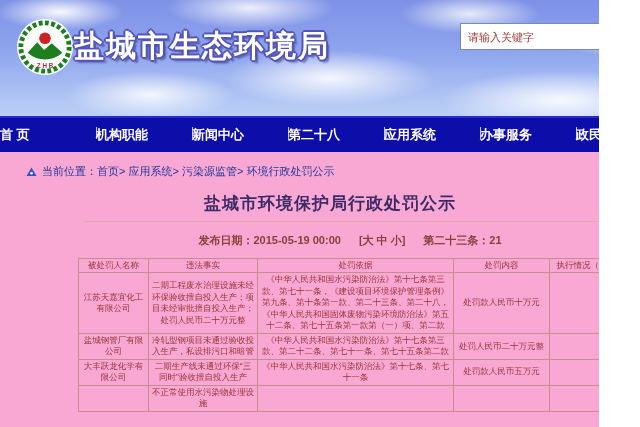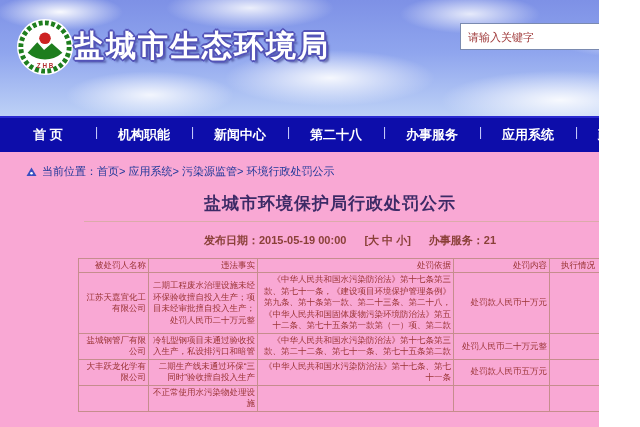--- a/index.html
+++ b/index.html
@@ -43,21 +43,21 @@
   }
   #search-input::placeholder { color:var(--placeholder); opacity:1; }
   
   #nav {
     position:absolute; left:0; top:116px; width:640px; height:36px;
     background:var(--nav_bg); overflow:hidden;
     border-top:2px solid #2a2ad0;
   }
   #nav ul { list-style:none; display:flex; width:700px; height:100%; align-items:center; }
   #nav li {
-    width:96px; text-align:center; position:relative;
+    width:96px; position:relative;
     color:var(--nav_text); font-size:13px; font-weight:bold; cursor:pointer;
     white-space:nowrap;
   }
   #nav li:not(:last-child)::after {
     content:"|"; position:absolute; right:-2px; top:-1px;
     color:#cfd4ff; font-weight:normal; font-size:12px;
   }
   
   #breadcrumb {
     position:absolute; left:26px; top:164px; font-size:11px;
@@ -81,21 +81,21 @@
   #meta-line .gap { display:inline-block; width:18px; }
   #meta-line .sizer { cursor:pointer; }
   
   #penalty-table {
     position:absolute; left:78px; top:258px; width:553px;
     border-collapse:collapse; table-layout:fixed;
     font-size:8.5px; line-height:1.35; color:var(--table_text);
   }
   #penalty-table th, #penalty-table td {
     border:1px solid var(--table_border);
-    padding:1px 2px; vertical-align:middle; text-align:right;
+    padding:1px 2px; vertical-align:middle; text-align:center;
     font-weight:normal; word-break:break-all;
   }
   #penalty-table col.c-name    { width:70px; }
   #penalty-table col.c-facts   { width:109px; }
   #penalty-table col.c-basis   { width:196px; }
   #penalty-table col.c-penalty { width:96px; }
   #penalty-table col.c-note    { width:82px; }
 </style>
 </head>
 <body>
@@ -114,39 +114,39 @@
     <div id="site-title">盐城市生态环境局</div>
     <input id="search-input" type="text" placeholder="请输入关键字" style="">
   </div>
 
   <div id="nav">
     <ul>
         <li>首 页</li>
         <li>机构职能</li>
         <li>新闻中心</li>
         <li>第二十八</li>
+        <li>应用系统</li>
         <li>办事服务</li>
-        <li>应用系统</li>
         <li>政民互动</li>
       </ul>
   </div>
 
   <div id="breadcrumb">
     <svg width="11" height="10" viewBox="0 0 11 10">
       <path d="M5.5 0.5 L10.5 9 H0.5 Z" fill="#3b4fc0"></path>
       <circle cx="5.5" cy="6.2" r="1.3" fill="#ffffff"></circle>
     </svg>
     <span>当前位置：</span>
       <span style="margin-left:-5px;">首页&gt; 应用系统&gt; 污染源监管&gt; 环境行政处罚公示</span>
   </div>
 
   <div id="article-title">盐城市环境保护局行政处罚公示</div>
   <div id="title-rule"></div>
   <div id="meta-line">
-    <span>发布日期：</span><span>2015-05-19 00:00</span><span class="gap"></span><span class="sizer">[大 中 小]</span><span class="gap"></span><span>办事服务：</span><span>21</span>
+    <span>发布日期：</span><span>2015-05-19 00:00</span><span class="gap"></span><span class="sizer">[大 中 小]</span><span class="gap"></span><span>第二十三条：</span><span>21</span>
   </div>
 
   <table id="penalty-table">
     <colgroup>
       <col class="c-name">
         <col class="c-facts">
         <col class="c-basis">
         <col class="c-penalty">
         <col class="c-note">
     </colgroup>

